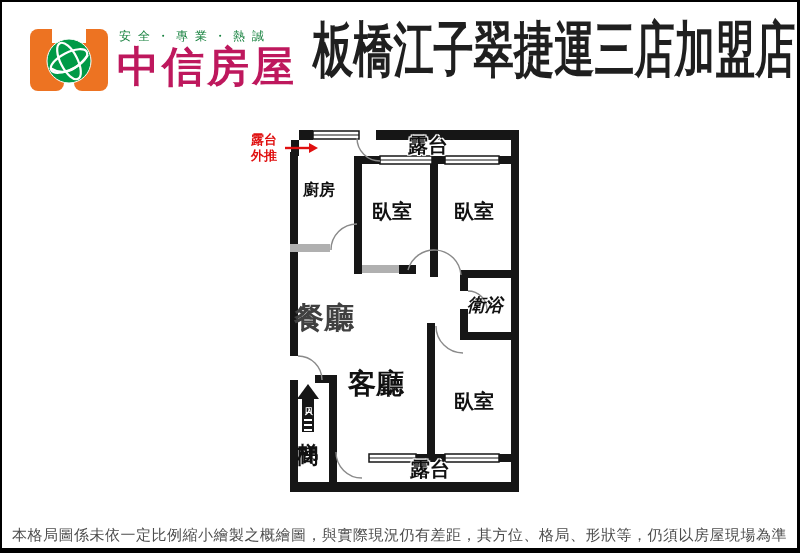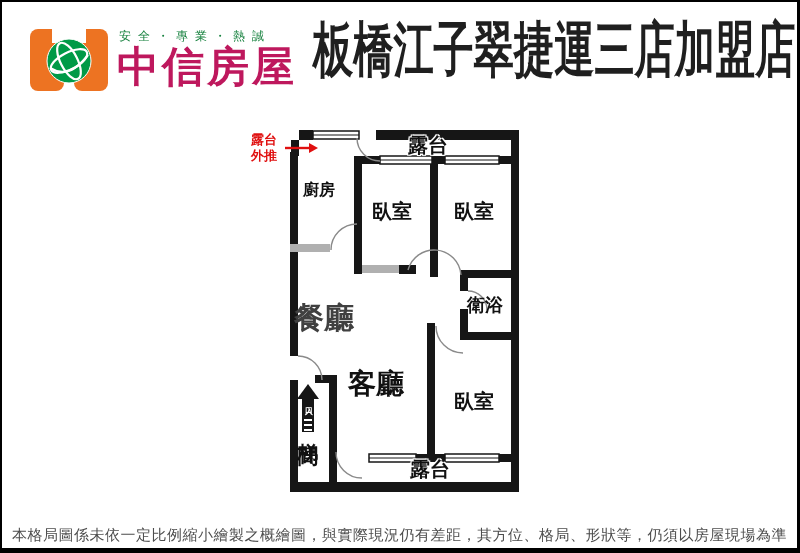--- a/index.html
+++ b/index.html
@@ -36,21 +36,21 @@
   .lbl{
     position:absolute;color:#111;font-weight:bold;line-height:1;
     white-space:nowrap;
   }
   .lbl-kitchen{left:301px;top:180px;font-size:16px;}
   .lbl-br1{left:370px;top:199px;font-size:20px;}
   .lbl-br2{left:452px;top:199px;font-size:20px;}
   .lbl-br3{left:452px;top:389px;font-size:20px;}
   .lbl-dining{left:292px;top:283px;font-size:30px;color:#404040;margin-top:18px;}
   .lbl-living{left:346px;top:370px;font-size:28px;font-family:Liberation Mono, monospace;}
-  .lbl-bath{left:465px;top:294px;font-size:18px;}
+  .lbl-bath{left:465px;top:294px;font-size:18px;font-style:italic;}
   .halo{text-shadow:0 0 2px #fff,0 0 2px #fff,1px 1px 0 #fff,-1px -1px 0 #fff,1px -1px 0 #fff,-1px 1px 0 #fff;}
   .lbl-balc-top{left:406px;top:133px;font-size:20px;}
   .lbl-balc-bot{left:408px;top:457px;font-size:20px;}
   .lbl-stair{
     left:296px;top:424px;font-size:21px;
     writing-mode:vertical-rl;text-orientation:upright;letter-spacing:4px;
   }
   .lbl-entry{
     left:302px;top:398px;font-size:8px;color:#fff;font-weight:bold;
     writing-mode:vertical-rl;text-orientation:upright;letter-spacing:1px;

